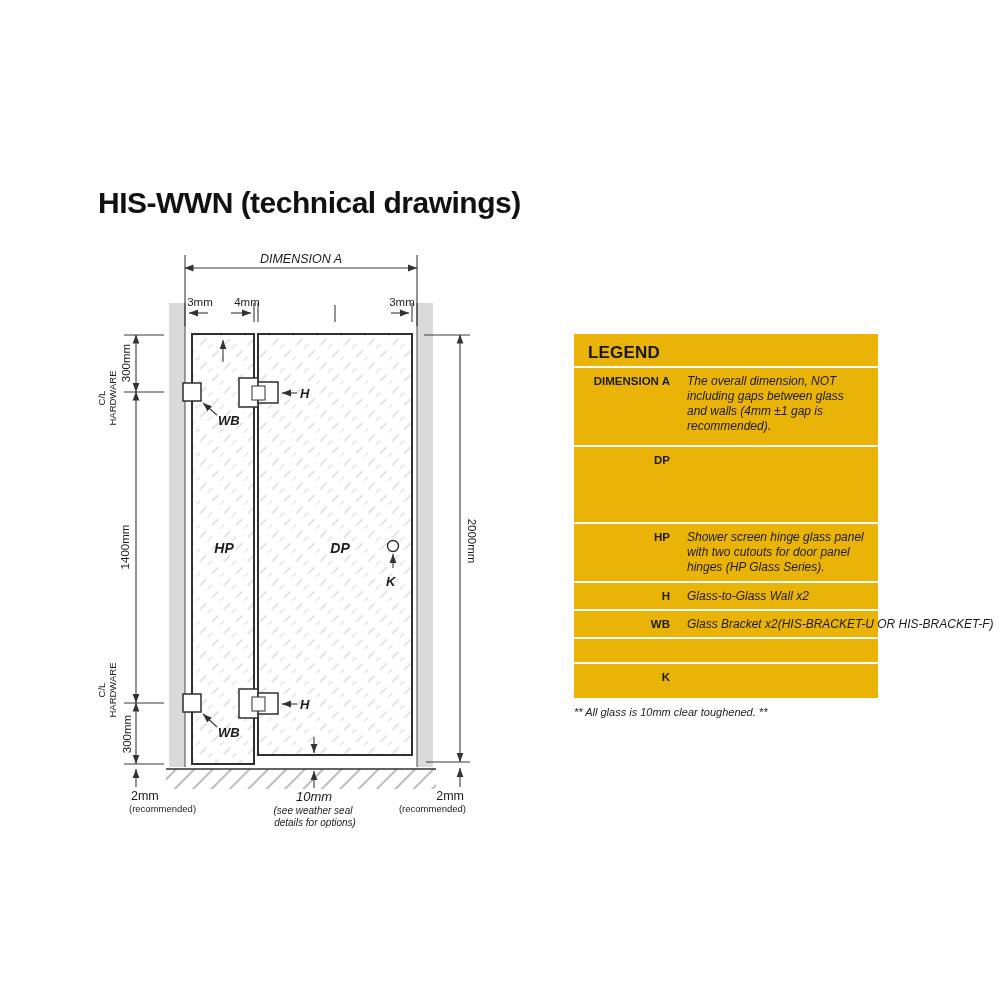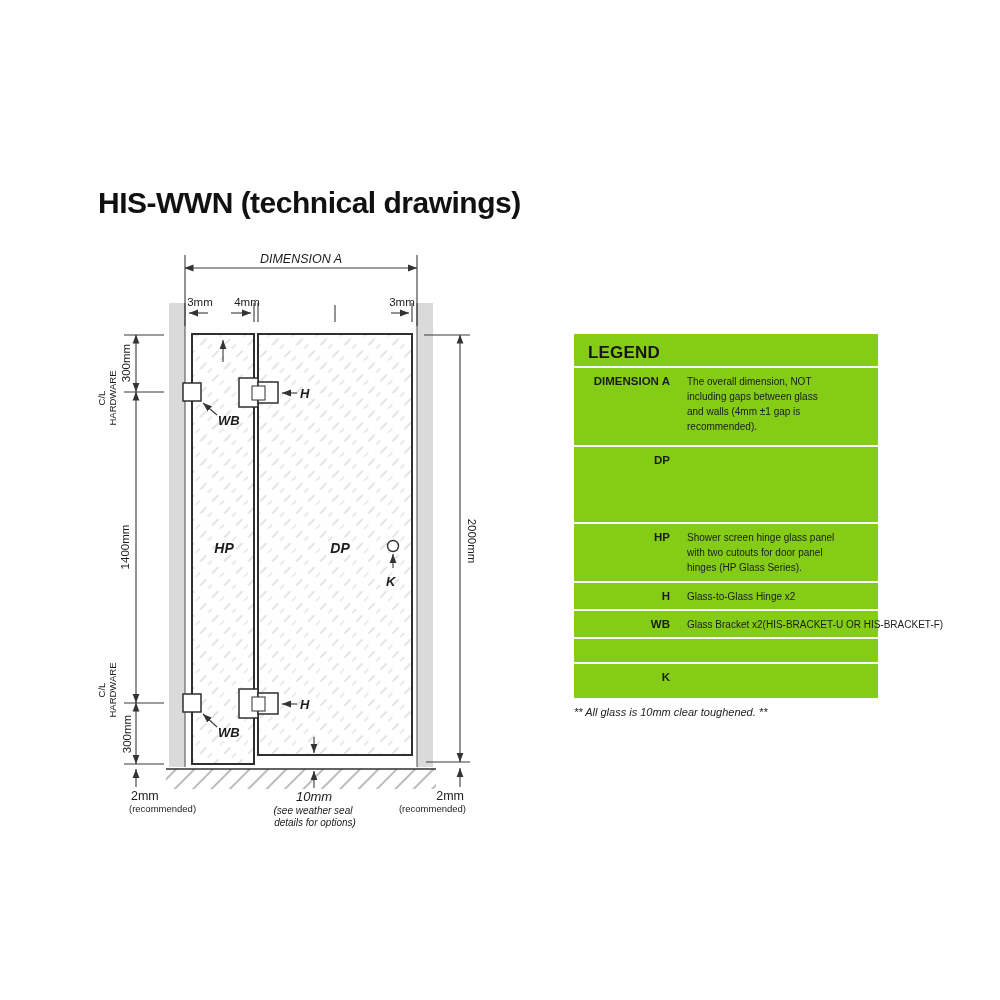--- a/index.html
+++ b/index.html
@@ -16,25 +16,25 @@
   svg .t9{font-size:9.5px;}
   svg .ti{font-style:italic;}
   svg .tb{font-weight:bold;font-style:italic;}
   svg .t12{font-size:12.5px;}
   svg .t13{font-size:13px;}
   svg .t14{font-size:14px;}
   svg .t10{font-size:10px;}
   .mid{text-anchor:middle;}
   .enda{text-anchor:end;}
   
-  #legend{position:absolute;left:538px;top:334px;width:304px;height:364px;background:#84cc16;}
+  #legend{position:absolute;left:538px;top:334px;width:304px;height:364px;background:#eab308;}
   #legend .lhead{height:32px;box-sizing:border-box;padding:9px 0 0 14px;font-size:17px;font-weight:bold;letter-spacing:0.2px;color:#161616;}
   #legend .lrow{display:flex;box-sizing:border-box;border-top:2px solid #fafafa;padding-top:6px;}
   #legend .lkey{width:96px;text-align:right;font-weight:bold;font-size:11.5px;line-height:15px;flex:none;}
-  #legend .ltext{margin-left:17px;width:186px;font-size:10px;line-height:15px;white-space:pre-line;}
+  #legend .ltext{margin-left:17px;width:186px;font-size:12px;line-height:15px;white-space:pre-line;font-style:italic;}
   #legend .lrow.nowrap .ltext{white-space:nowrap;width:auto;overflow:visible;}
   #footnote{position:absolute;left:538px;top:706px;width:304px;text-align:left;font-size:11px;font-style:italic;color:#222;}
 </style>
 </head>
 <body>
 
 <div id="stage">
 
   <h1 id="title">HIS-WWN (technical drawings)</h1>
 
@@ -192,21 +192,21 @@
       <div class="lkey">DP</div>
     </div>
     <div class="lrow" style="height:59px">
       <div class="lkey">HP</div>
       <div class="ltext">Shower screen hinge glass panel
 with two cutouts for door panel
 hinges (HP Glass Series).</div>
     </div>
     <div class="lrow" style="height:28px">
       <div class="lkey">H</div>
-      <div class="ltext">Glass-to-Glass Hinge x2</div>
+      <div class="ltext">Glass-to-Glass Wall x2</div>
     </div>
     <div class="lrow nowrap" style="height:28px">
       <div class="lkey">WB</div>
       <div class="ltext">Glass Bracket x2(HIS-BRACKET-U OR HIS-BRACKET-F)</div>
     </div>
     <div class="lrow" style="height:25px">
       <div class="lkey"></div>
       <div class="ltext"></div>
     </div>
     <div class="lrow" style="height:36px">

